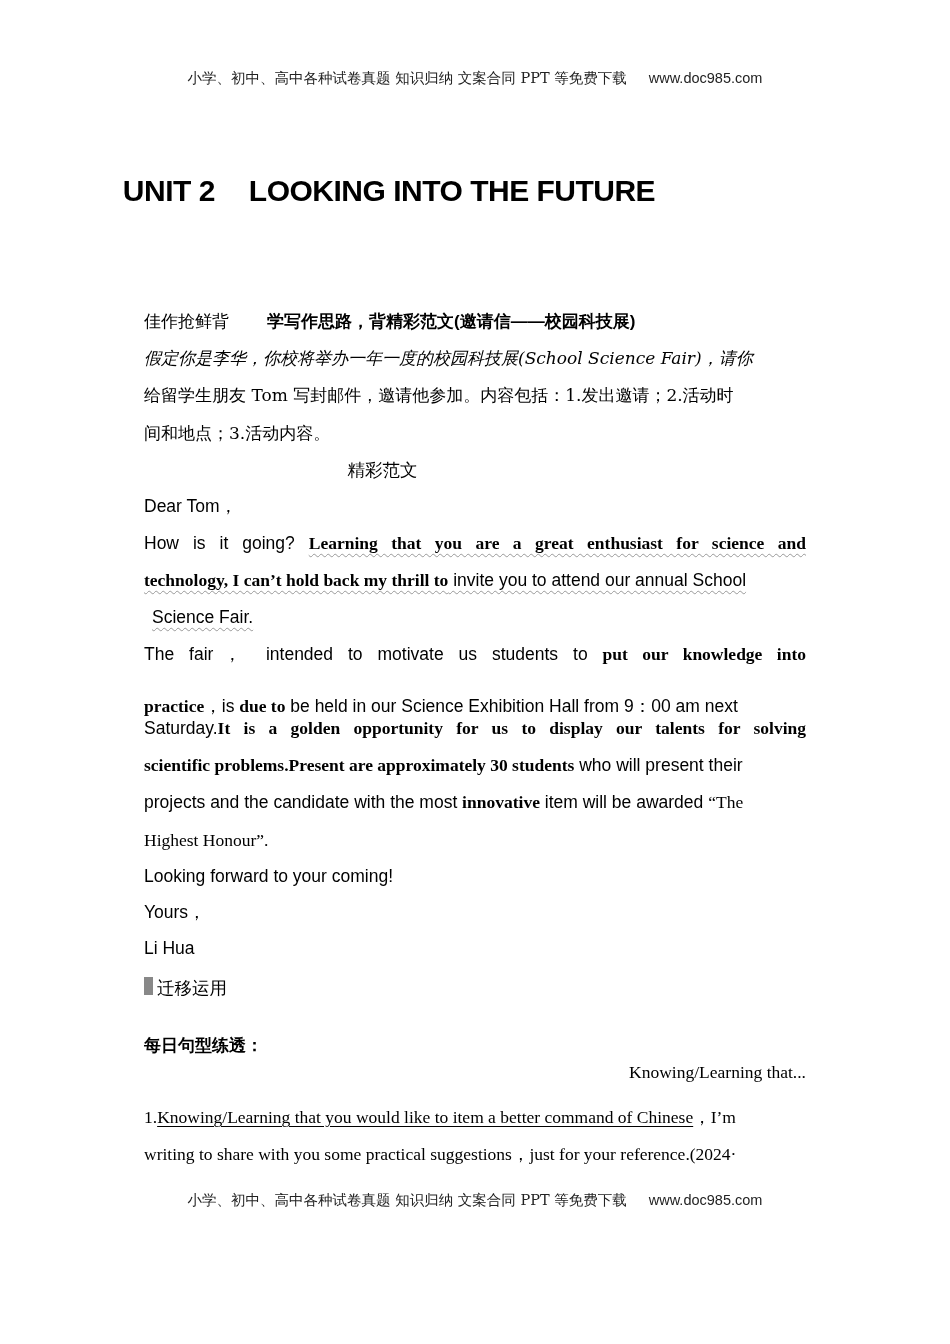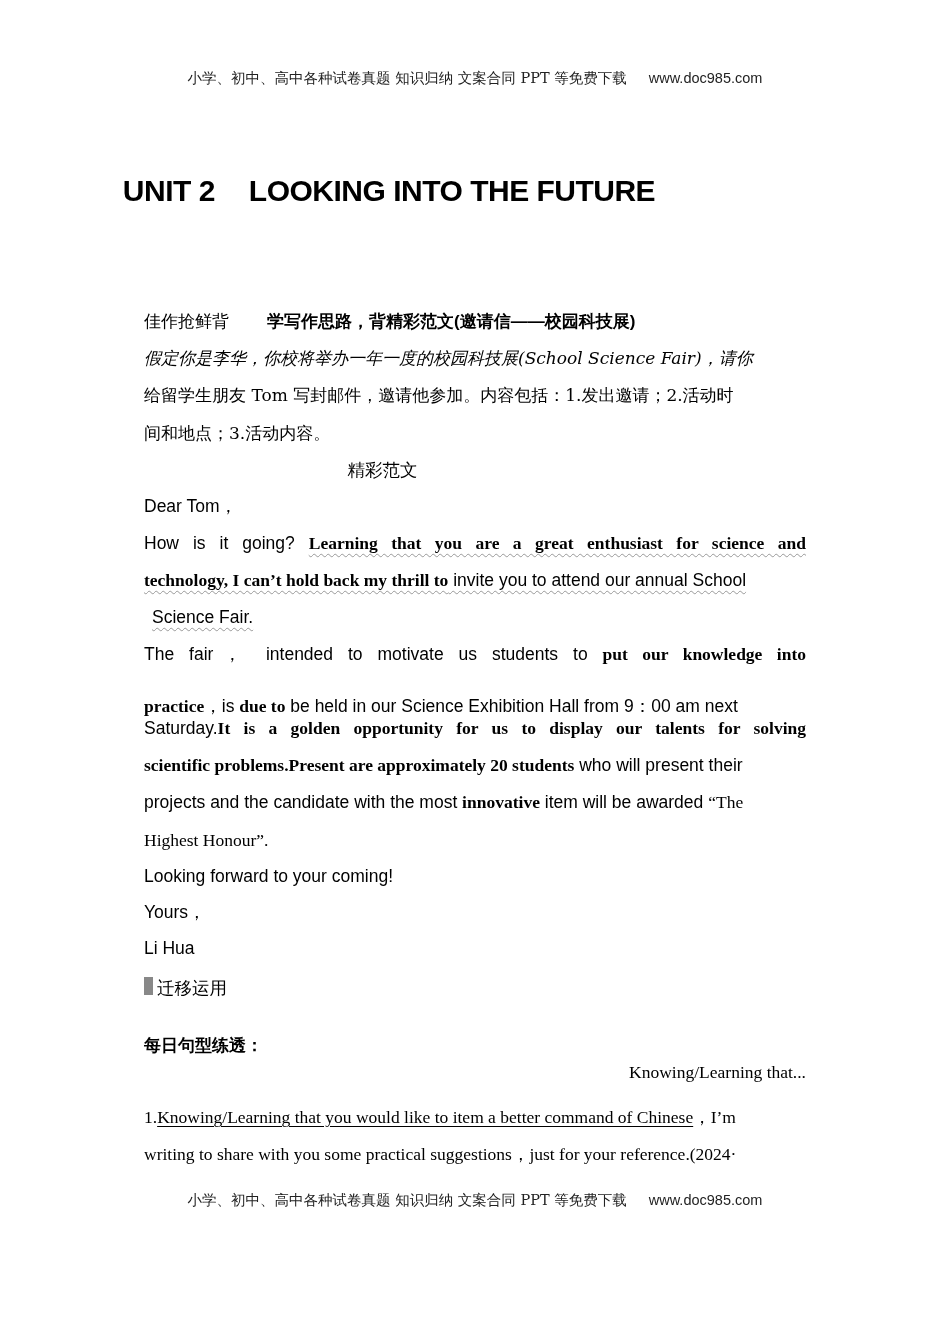--- a/index.html
+++ b/index.html
@@ -55,21 +55,21 @@
 <div class="ln sans just" style="top:642px;">
   <span>The fair， intended to motivate us students to </span><span class="b">put our knowledge into</span>
 </div>
 <div class="ln sans" style="top:694px;">
   <span class="b">practice</span><span>，is </span><span class="b">due to</span><span> be held in our Science Exhibition Hall from 9：00 am next</span>
 </div>
 <div class="ln sans just" style="top:716px;">
   <span>Saturday.</span><span class="b">It is a golden opportunity for us to display our talents for solving</span>
 </div>
 <div class="ln sans" style="top:753px;">
-  <span class="b">scientific problems.Present are approximately 20 students</span><span> who will present their</span>
+  <span class="b">scientific problems.Present are approximately 30 students</span><span> who will present their</span>
 </div>
 <div class="ln sans" style="top:790px;">
   <span>projects and the candidate with the most </span><span class="b">innovative</span><span> item will be awarded </span><span class="serif">“The</span>
 </div>
 <div class="ln serif" style="top:828px;">Highest Honour”.</div>
 
 <div class="ln sans" style="top:864px;">Looking forward to your coming!</div>
 <div class="ln sans" style="top:900px;">Yours，</div>
 <div class="ln sans" style="top:936px;">Li Hua</div>
 

